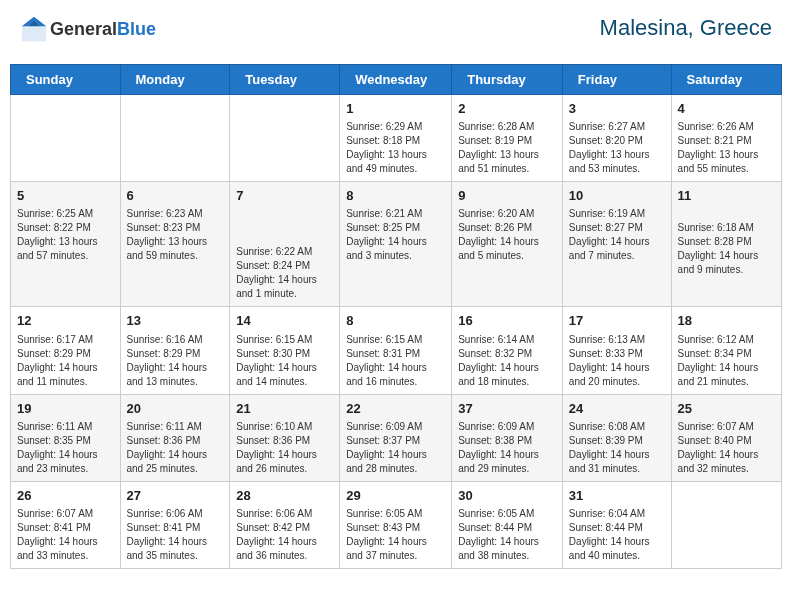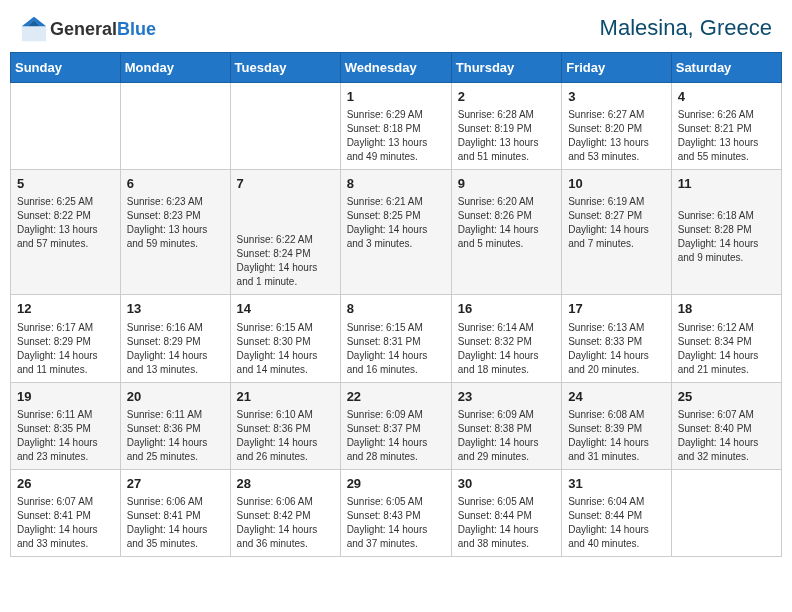--- a/index.html
+++ b/index.html
@@ -7,21 +7,21 @@
       font-family: Arial, sans-serif;
       background: #fff;
       width: 792px;
       min-height: 612px;
       padding: 10px;
     }
     .header {
       display: flex;
       justify-content: space-between;
       align-items: flex-start;
-      margin-bottom: 4px;
+      margin-bottom: 16px;
       padding: 5px 10px;
     }
     .logo {
       display: flex;
       align-items: center;
     }
     .logo-icon {
       width: 28px;
       height: 28px;
       margin-right: 2px;
@@ -42,21 +42,21 @@
     .calendar {
       width: 100%;
       border-collapse: collapse;
       border: 1px solid #ccc;
     }
     .calendar th {
       background-color: #2176c7;
       color: #fff;
       font-size: 13px;
       font-weight: bold;
-      padding: 7px 4px;
+      padding: 7px 15px;
       text-align: left;
       border: 1px solid #1a5fa0;
     }
     .calendar td {
       vertical-align: top;
       border: 1px solid #ccc;
       padding: 5px 6px;
       width: 113px;
       min-height: 80px;
       background: #fff;
@@ -272,21 +272,21 @@
 and 26 minutes.</div>
         </td>
         <td>
           <div class="day-number">22</div>
           <div class="day-info" style="white-space: pre-line;">Sunrise: 6:09 AM
 Sunset: 8:37 PM
 Daylight: 14 hours
 and 28 minutes.</div>
         </td>
         <td>
-          <div class="day-number">23</div>
+          <div class="day-number">37</div>
           <div class="day-info" style="white-space: pre-line;">Sunrise: 6:09 AM
 Sunset: 8:38 PM
 Daylight: 14 hours
 and 29 minutes.</div>
         </td>
         <td>
           <div class="day-number">24</div>
           <div class="day-info" style="white-space: pre-line;">Sunrise: 6:08 AM
 Sunset: 8:39 PM
 Daylight: 14 hours

